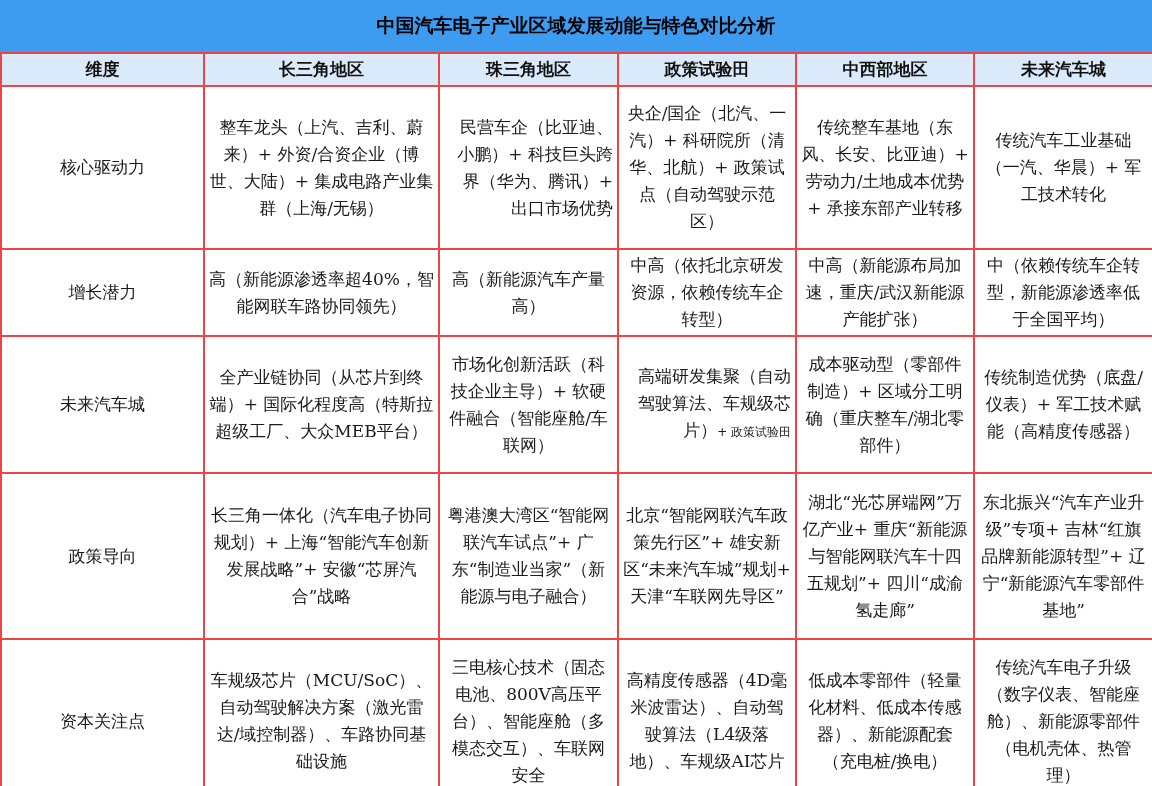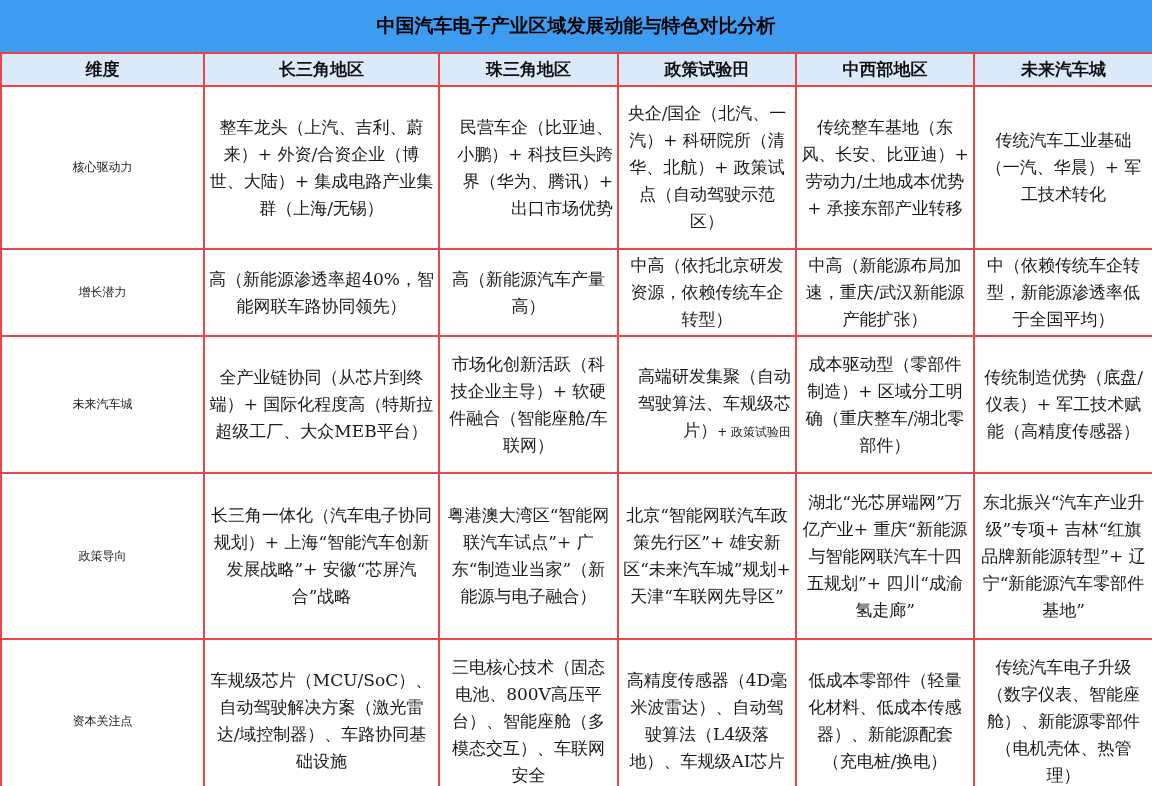--- a/index.html
+++ b/index.html
@@ -17,21 +17,21 @@
     font-family: "DejaVu Serif", serif; font-size: 17px; color: #1a1a1a;
   }
   th, td {
     border: 2px solid #ef4444; padding: 2px 4px; text-align: center; vertical-align: middle;
     line-height: 27px; word-break: break-all;
   }
   th {
     background: #dbeafb; height: 25px; font-family: "DejaVu Sans", sans-serif;
     font-weight: bold; font-size: 17px; color: #111;
   }
-  td.dim { font-family: "DejaVu Sans", sans-serif; font-size: 12px; }
+  td.dim { font-family: "DejaVu Sans", sans-serif; font-size: 17px; }
   tr.r1 td { height: 157px; }
   tr.r2 td { height: 77px; }
   tr.r3 td { height: 131px; }
   tr.r4 td { height: 160px; }
   tr.r5 td { height: 158px; }
   .small { font-family: "DejaVu Sans", sans-serif; font-size: 12px; }
 </style>
 </head>
 <body>
 

